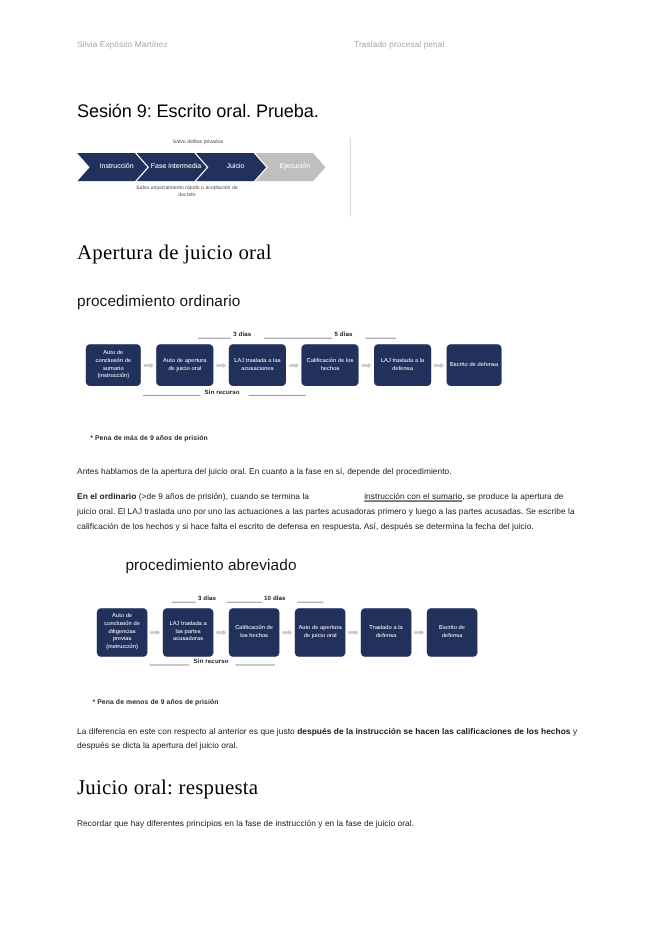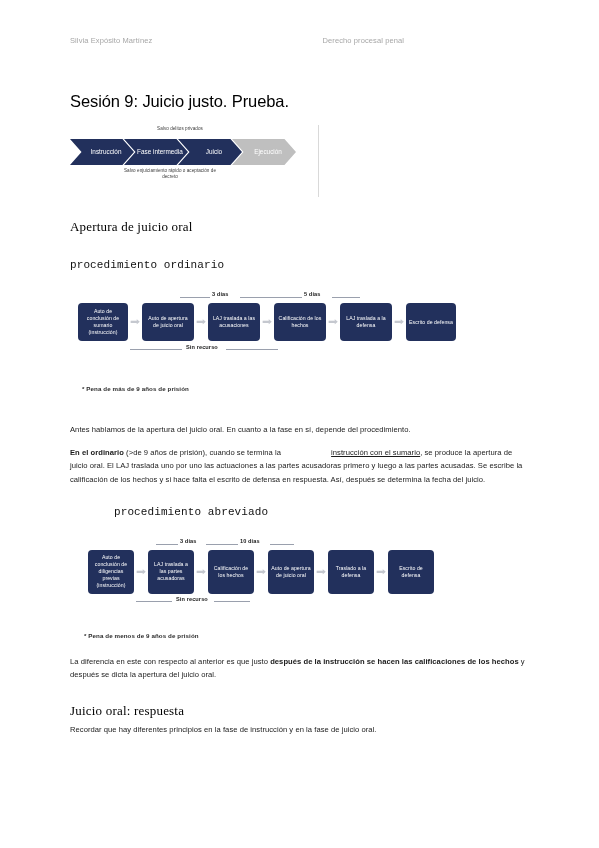--- a/index.html
+++ b/index.html
@@ -58,30 +58,30 @@
     line-height: 13.2px;
     margin: 0 0 10px 0;
     color: #1a1a1a;
     letter-spacing: 0.05px;
   }
   p.body b { font-weight: bold; }
   p.body u { text-decoration: underline; padding-left: 48px; }
 
   h2.serif {
     font-family: "Liberation Serif", serif;
-    font-size: 13px;
+    font-size: 19px;
     font-weight: normal;
     margin: 0;
     color: #000;
     letter-spacing: 0.2px;
   }
 
   h3.sub {
-    font-family: Liberation Mono, monospace;
-    font-size: 11px;
+    font-family: Liberation Sans, sans-serif;
+    font-size: 14px;
     font-weight: normal;
     margin: 0;
     color: #111;
     letter-spacing: 0.1px;
   }
 
   .footnote {
     font-size: 6.2px;
     font-weight: bold;
     color: #2b2b2b;
@@ -198,26 +198,26 @@
     background: #9aa0ad;
   }
 </style>
 </head>
 <body>
 
 <div class="page">
 
   <div class="runhead">
     <span>Silvia Expósito Martínez</span>
-    <span>Derecho procesal penal</span>
+    <span>Traslado procesal penal</span>
   </div>
 
   <div class="content">
 
-    <h1 class="doc-title">Sesión 9: Juicio justo. Prueba.</h1>
+    <h1 class="doc-title">Sesión 9: Escrito oral. Prueba.</h1>
 
 
     <div class="chev-wrap" style="margin-top:6px;">
       <div class="chev-note top">Salvo delitos privados</div>
       <div class="chev-row">
         <div class="chev navy">
           <span>Instrucción</span>
         </div>
         <div class="chev navy">
           <span>Fase intermedia</span>
@@ -269,21 +269,21 @@
         <div class="fbox" style="width:50px; height:38px;">Escrito de defensa</div>
       </div>
 
       <div class="norecline" style="left:60px; top:60px; width:52px;"></div>
       <div class="norec" style="left:116px; top:55px;">Sin recurso</div>
       <div class="norecline" style="left:156px; top:60px; width:52px;"></div>
     </div>
 
     <p class="footnote" style="margin-top:24px; margin-left:12px;">* Pena de más de 9 años de prisión</p>
 
-    <p class="body" style="margin-top:31px;">Antes hablamos de la apertura del juicio oral. En cuanto a la fase en sí, depende del procedimiento.</p>
+    <p class="body" style="margin-top:20px;">Antes hablamos de la apertura del juicio oral. En cuanto a la fase en sí, depende del procedimiento.</p>
 
     <p class="body">
       <b>En el ordinario</b><span> (&gt;de 9 años de prisión), cuando se termina la </span><u>instrucción con el sumario</u><span>, se produce la apertura de juicio oral. El LAJ traslada uno por uno las actuaciones a las partes acusadoras primero y luego a las partes acusadas. Se escribe la calificación de los hechos y si hace falta el escrito de defensa en respuesta. Así, después se determina la fecha del juicio.</span>
     </p>
 
     <h3 class="sub" style="margin-top:20px;padding-left:44px;">procedimiento abreviado</h3>
 
     <div class="flow" style="height:72px; margin-top:18px;">
 
       <div class="dayline" style="left:86px; top:8px; width:22px;"></div>
@@ -322,16 +322,16 @@
     </div>
 
     <p class="footnote" style="margin-top:24px; margin-left:14px;">* Pena de menos de 9 años de prisión</p>
 
     <p class="body" style="margin-top:16px;">
       <span>La diferencia en este con respecto al anterior es que justo </span><b>después de la instrucción se hacen las calificaciones de los hechos</b><span> y después se dicta la apertura del juicio oral.</span>
     </p>
 
     <h2 class="serif" style="margin-top:22px;">Juicio oral: respuesta</h2>
 
-    <p class="body" style="margin-top:4px;">Recordar que hay diferentes principios en la fase de instrucción y en la fase de juicio oral.</p>
+    <p class="body" style="margin-top:14px;">Recordar que hay diferentes principios en la fase de instrucción y en la fase de juicio oral.</p>
 
   </div>
 </div>
 
 </body></html>

